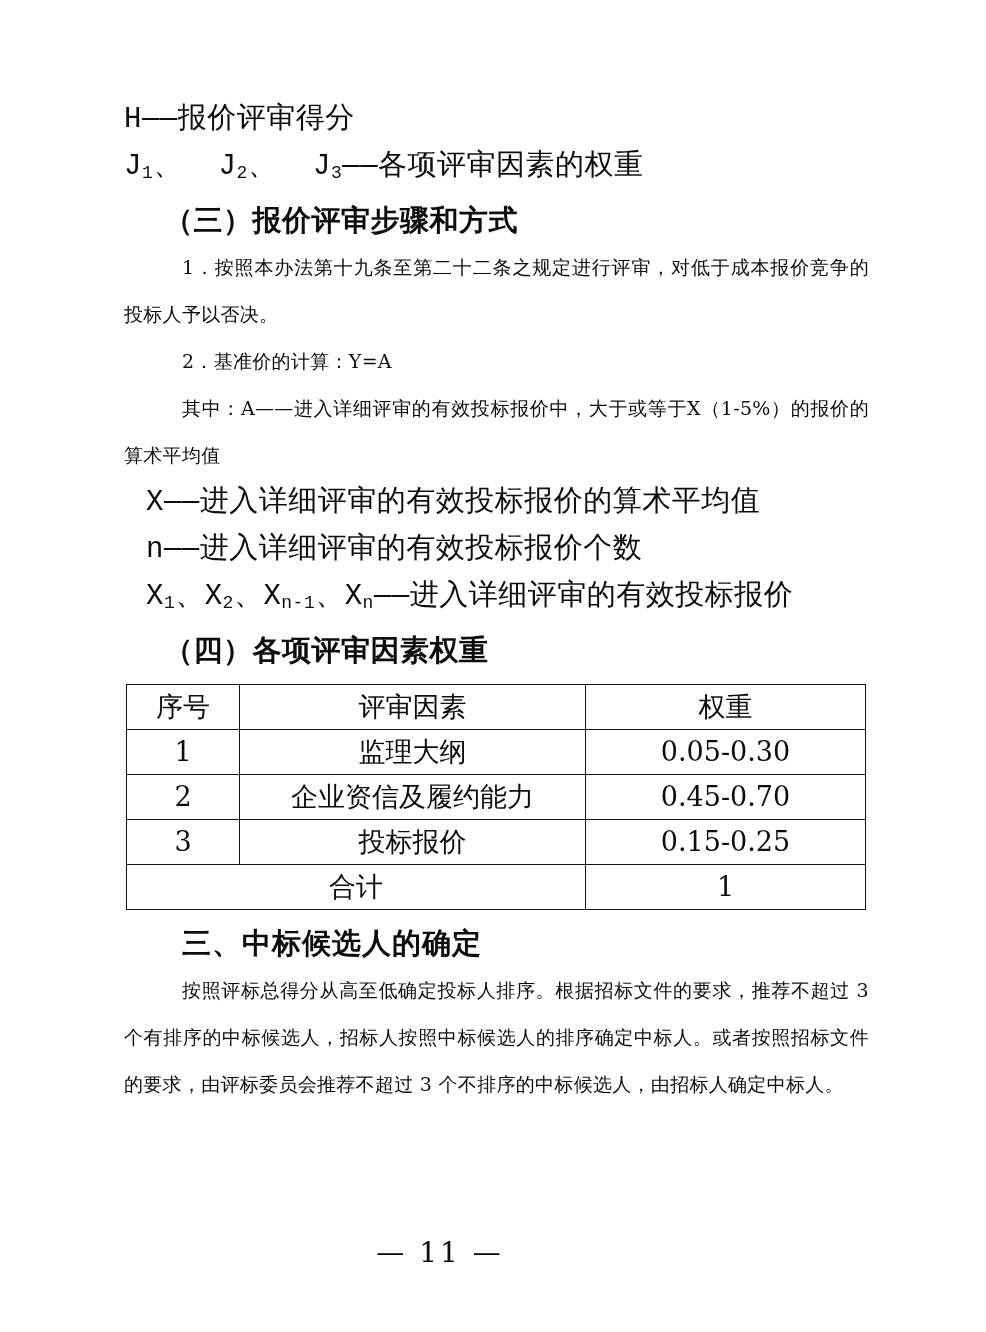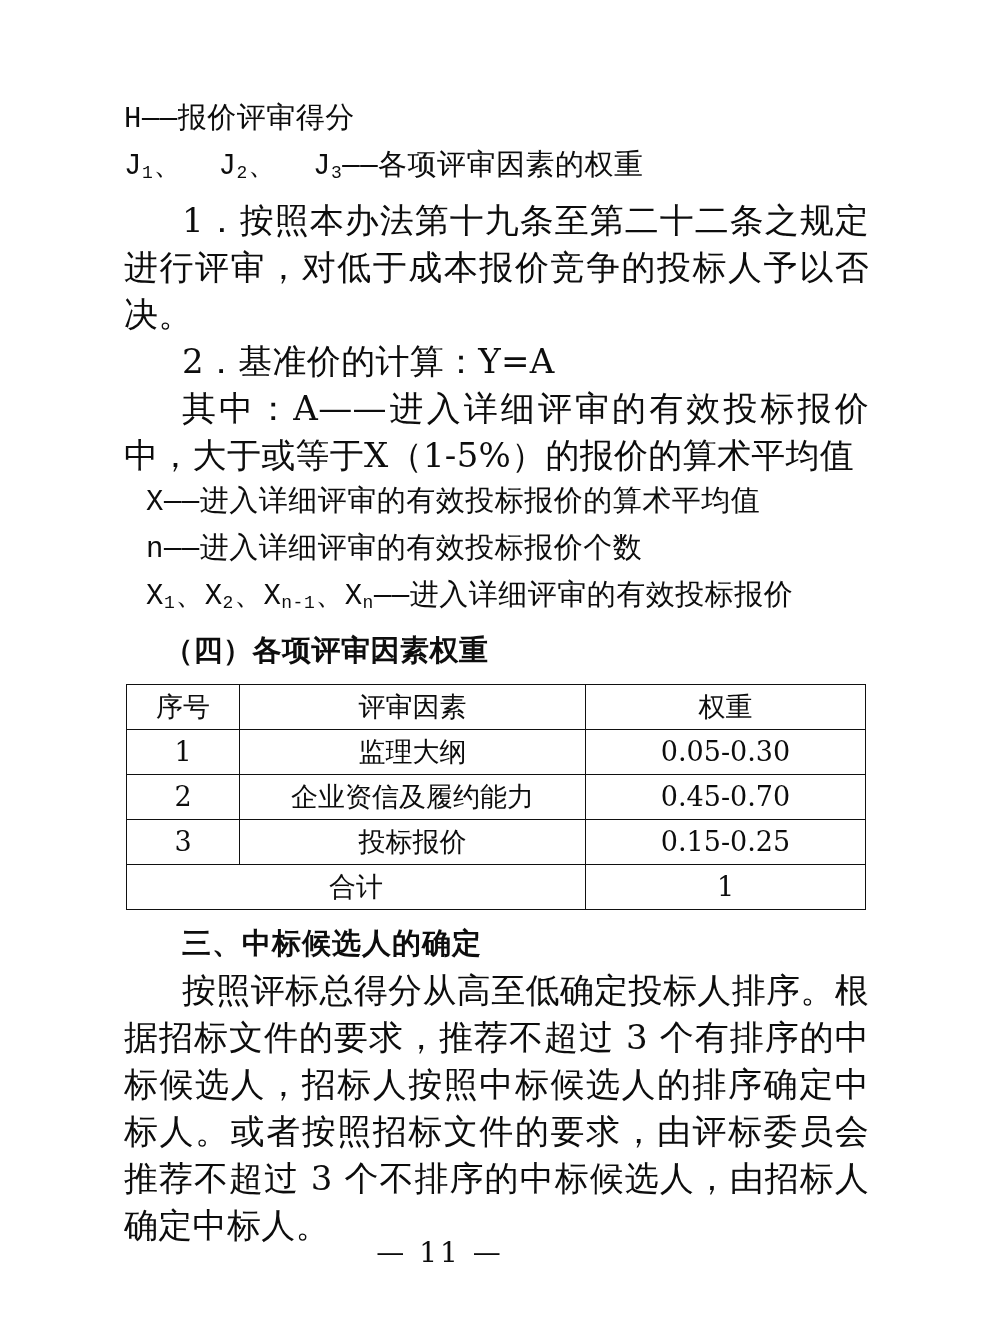--- a/index.html
+++ b/index.html
@@ -29,21 +29,21 @@
     width: 745px;
   }
   .line {
     font-size: 29px;
     line-height: 47px;
     letter-spacing: 0.5px;
     white-space: nowrap;
     font-family: Liberation Mono, monospace;
   }
   .para {
-    font-size: 34px;
+    font-size: 19px;
     line-height: 47px;
     letter-spacing: 0.3px;
     text-align: justify;
     text-justify: inter-ideograph;
   }
   .indent {
     text-indent: 58px;
   }
   .heading {
     font-size: 29px;
@@ -110,20 +110,21 @@
   <div class="content">
 
     <div class="line">
       H——报价评审得分
     </div>
 
     <div class="line">
       J<sub>1</sub>、&nbsp;&nbsp;J<sub>2</sub>、&nbsp;&nbsp;J<sub>3</sub>——各项评审因素的权重
     </div>
 
+    <div class="heading">（三）报价评审步骤和方式</div>
 
     <div class="para indent">1．按照本办法第十九条至第二十二条之规定进行评审，对低于成本报价竞争的投标人予以否决。</div>
 
     <div class="para indent">2．基准价的计算：Y=A</div>
 
     <div class="para indent">其中：A——进入详细评审的有效投标报价中，大于或等于X（1-5%）的报价的算术平均值</div>
 
     <div class="line" style="text-indent:22px;">X——进入详细评审的有效投标报价的算术平均值</div>
 
 

